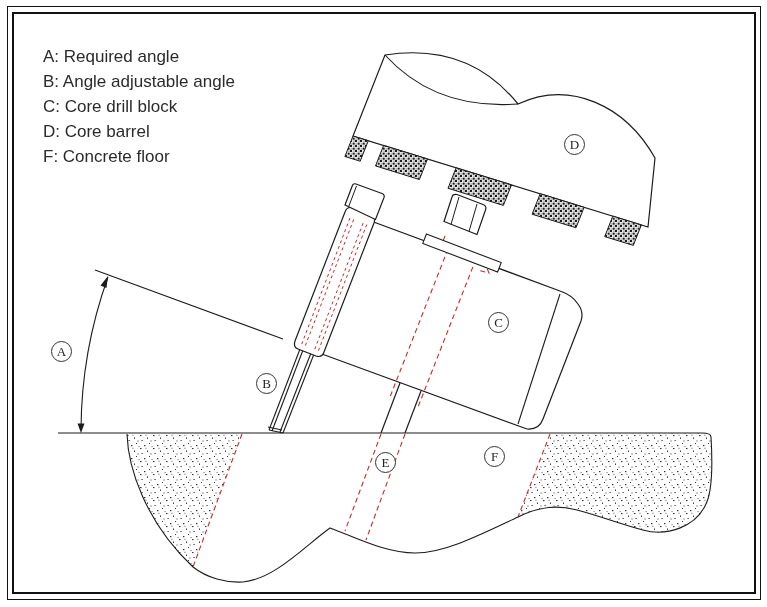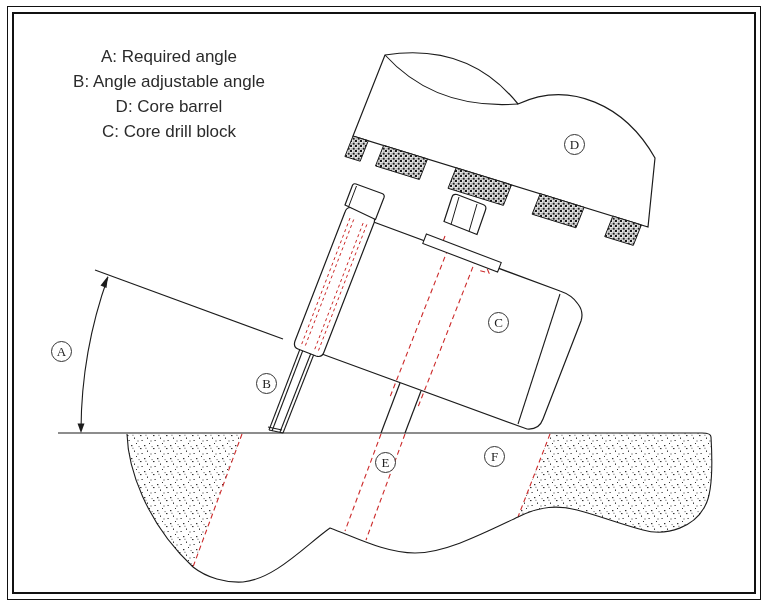--- a/index.html
+++ b/index.html
@@ -7,21 +7,21 @@
     position:relative;width:767px;height:607px;background:#fff;overflow:hidden;
     font-family:"Liberation Sans", sans-serif;
   }
   .border-outer{position:absolute;left:7px;top:6px;right:6px;bottom:7px;border:1px solid #111;}
   .border-inner{position:absolute;left:12px;top:12px;right:11px;bottom:13px;border:2px solid #111;}
   .diagram-svg{position:absolute;left:0;top:0;}
   .legend{
     position:absolute;left:43px;top:44px;width:252px;
     font-size:17px;line-height:25px;color:#2b2b2b;
   }
-  .legend-item{white-space:normal;text-align:center;}
+  .legend-item{white-space:normal;}
   .part-label{
     position:absolute;width:21px;height:21px;border:1.2px solid #333;border-radius:50%;
     display:flex;align-items:center;justify-content:center;
     font-family:"Liberation Serif", serif;font-size:13px;color:#222;background:#fff;
     box-sizing:border-box;
   }
 </style>
 </head>
 <body>
 
@@ -134,22 +134,23 @@
       <path d="M612.8,216.1 L641.4,224.9 L633.3,245.4 L604.7,236.6 Z" fill="url(#grit)" stroke="#1c1c1c" stroke-width="1"></path>
     </g>
   </svg>
 
   <div class="border-outer"></div>
   <div class="border-inner"></div>
 
   <div class="legend">
     <div class="legend-item">A: Required angle</div>
     <div class="legend-item">B: Angle adjustable angle</div>
+    <div class="legend-item">C: Core drill block</div>
     <div class="legend-item">D: Core barrel</div>
-    <div class="legend-item">C: Core drill block</div>
+    <div class="legend-item">F: Concrete floor</div>
   </div>
 
   <div class="part-label" style="left:51px;top:341px;">A</div>
   <div class="part-label" style="left:256px;top:373px;">B</div>
   <div class="part-label" style="left:488px;top:312px;">C</div>
   <div class="part-label" style="left:564px;top:134px;">D</div>
   <div class="part-label" style="left:375px;top:452px;">E</div>
   <div class="part-label" style="left:484px;top:446px;">F</div>
 
 </div>

